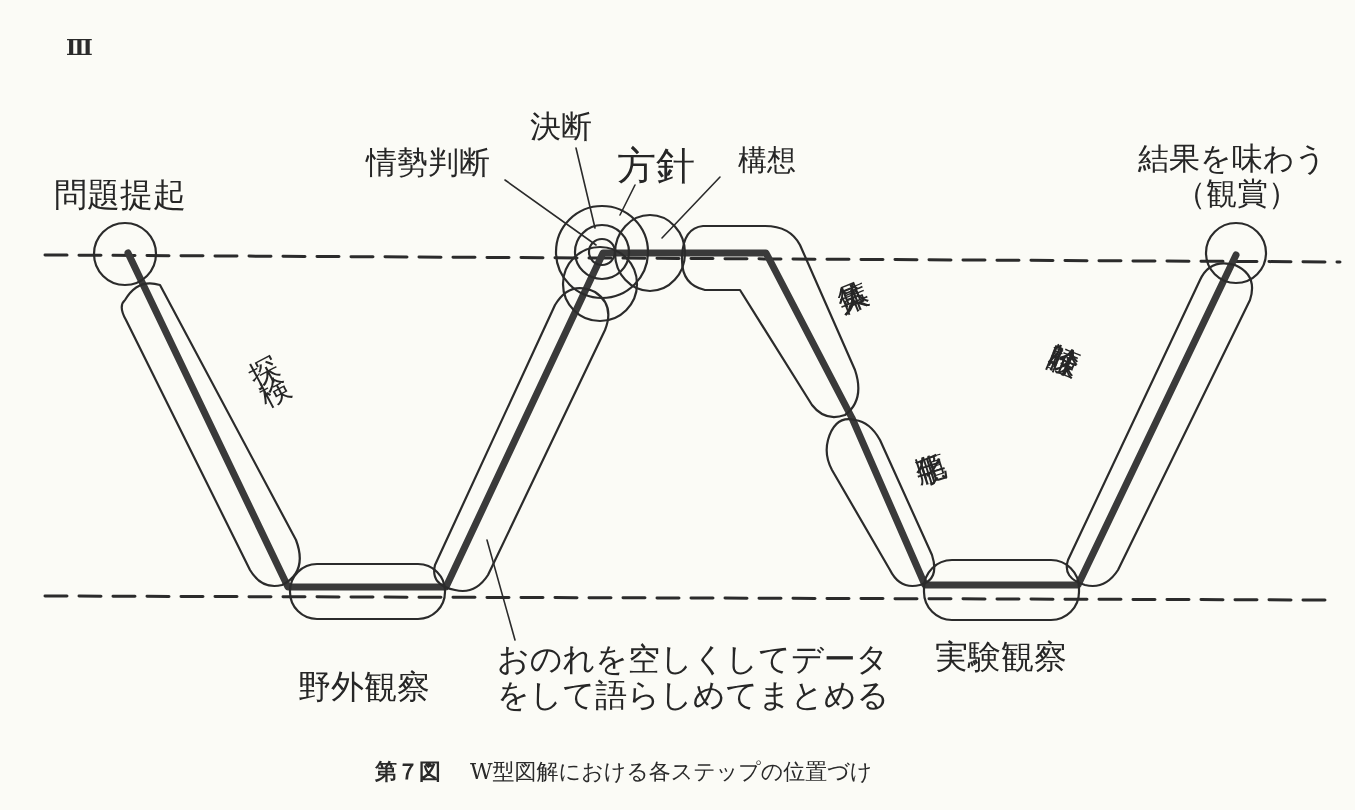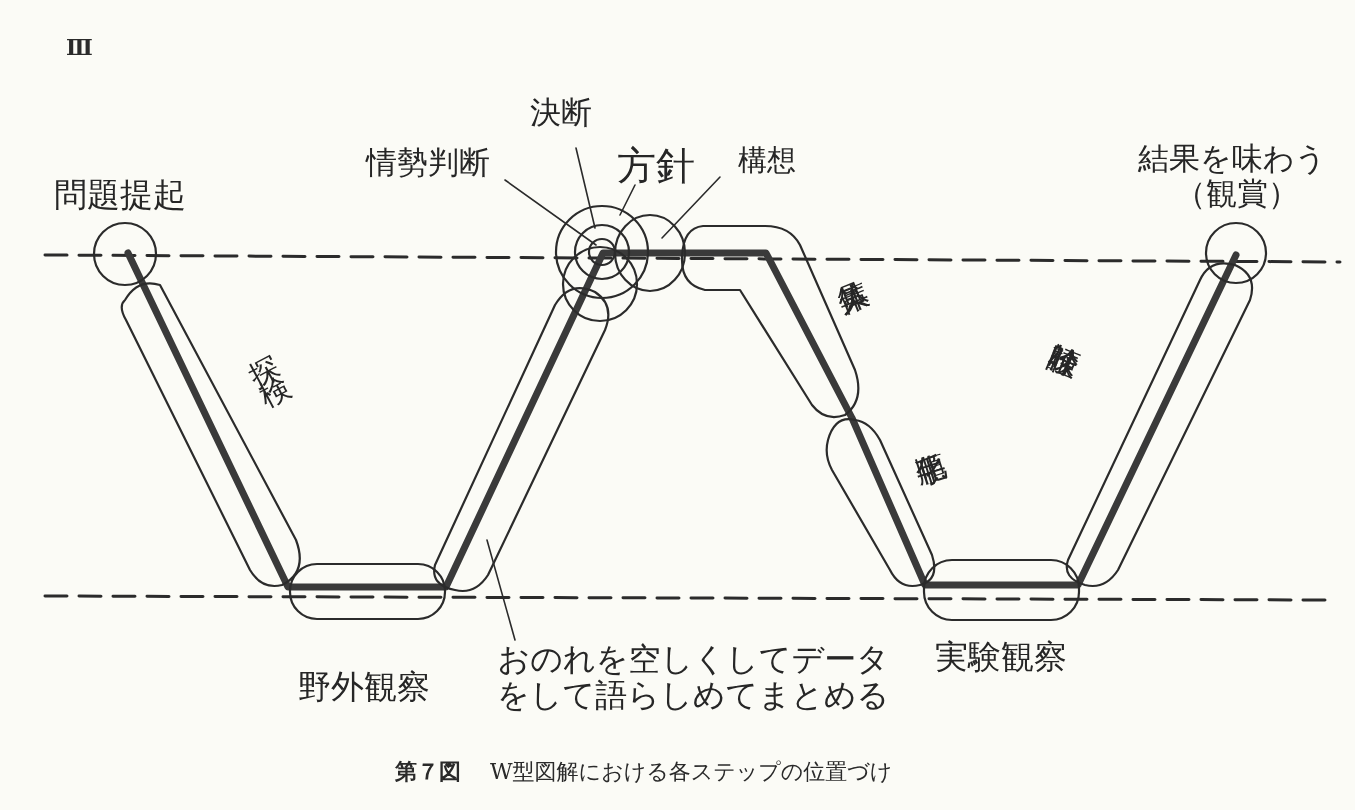--- a/index.html
+++ b/index.html
@@ -46,34 +46,32 @@
     .vlbl {
       position: absolute;
       font-size: 30px;
       line-height: 1.12;
       writing-mode: vertical-rl;
       color: #262626;
     }
     .multiline {
       white-space: pre;
       line-height: 1.12;
-      text-align: center;
     }
     .caption {
       position: absolute;
       left: 375px;
       top: 757px;
       font-size: 22px;
       white-space: nowrap;
       color: #2a2a2a;
     }
     .caption .fig {
       font-weight: bold;
       margin-right: 22px;
-      margin-left: 20px;
     }
   </style>
 </head>
 <body>
 
 <div class="section-heading">
   <span class="numeral">Ⅲ</span>
 </div>
 
 <svg class="diagram" viewBox="0 0 1355 810" xmlns="http://www.w3.org/2000/svg">
@@ -116,21 +114,21 @@
     <line x1="720" y1="177" x2="662" y2="238" stroke-width="1.6"></line>
     <line x1="487" y1="540" x2="515" y2="640" stroke-width="1.6"></line>
   </g>
 </svg>
 
 <div class="lbl" style="left:54px; top:178px;">問題提起</div>
 <div class="vlbl" style="left:240px; top:335px; transform:rotate(-28deg); letter-spacing:22px;">探検</div>
 <div class="lbl" style="left:298px; top:670px;">野外観察</div>
 
 <div class="lbl" style="left:366px; top:147px; font-size:31px;">情勢判断</div>
-<div class="lbl" style="left:530px; top:97px; font-size:31px;">決断</div>
+<div class="lbl" style="left:530px; top:111px; font-size:31px;">決断</div>
 <div class="lbl" style="left:617px; top:146px; font-size:39px;text-align:center;">方針</div>
 <div class="lbl" style="left:726px; top:146px; font-size:29px;margin-left:12px;">構想</div>
 
 <div class="vlbl" style="left:822px; top:262px; transform:rotate(-22deg);">具体策</div>
 <div class="vlbl" style="left:902px; top:432px; transform:rotate(-18deg);">手順化</div>
 <div class="lbl" style="left:935px; top:640px;">実験観察</div>
 <div class="vlbl" style="left:1062px; top:325px; transform:rotate(22deg);">吟味検証</div>
 
 <div class="lbl" style="left:1138px; top:143px; font-size:31px;">結果を味わう</div>
 <div class="lbl" style="left:1175px; top:178px; font-size:31px;">（観賞）</div>

